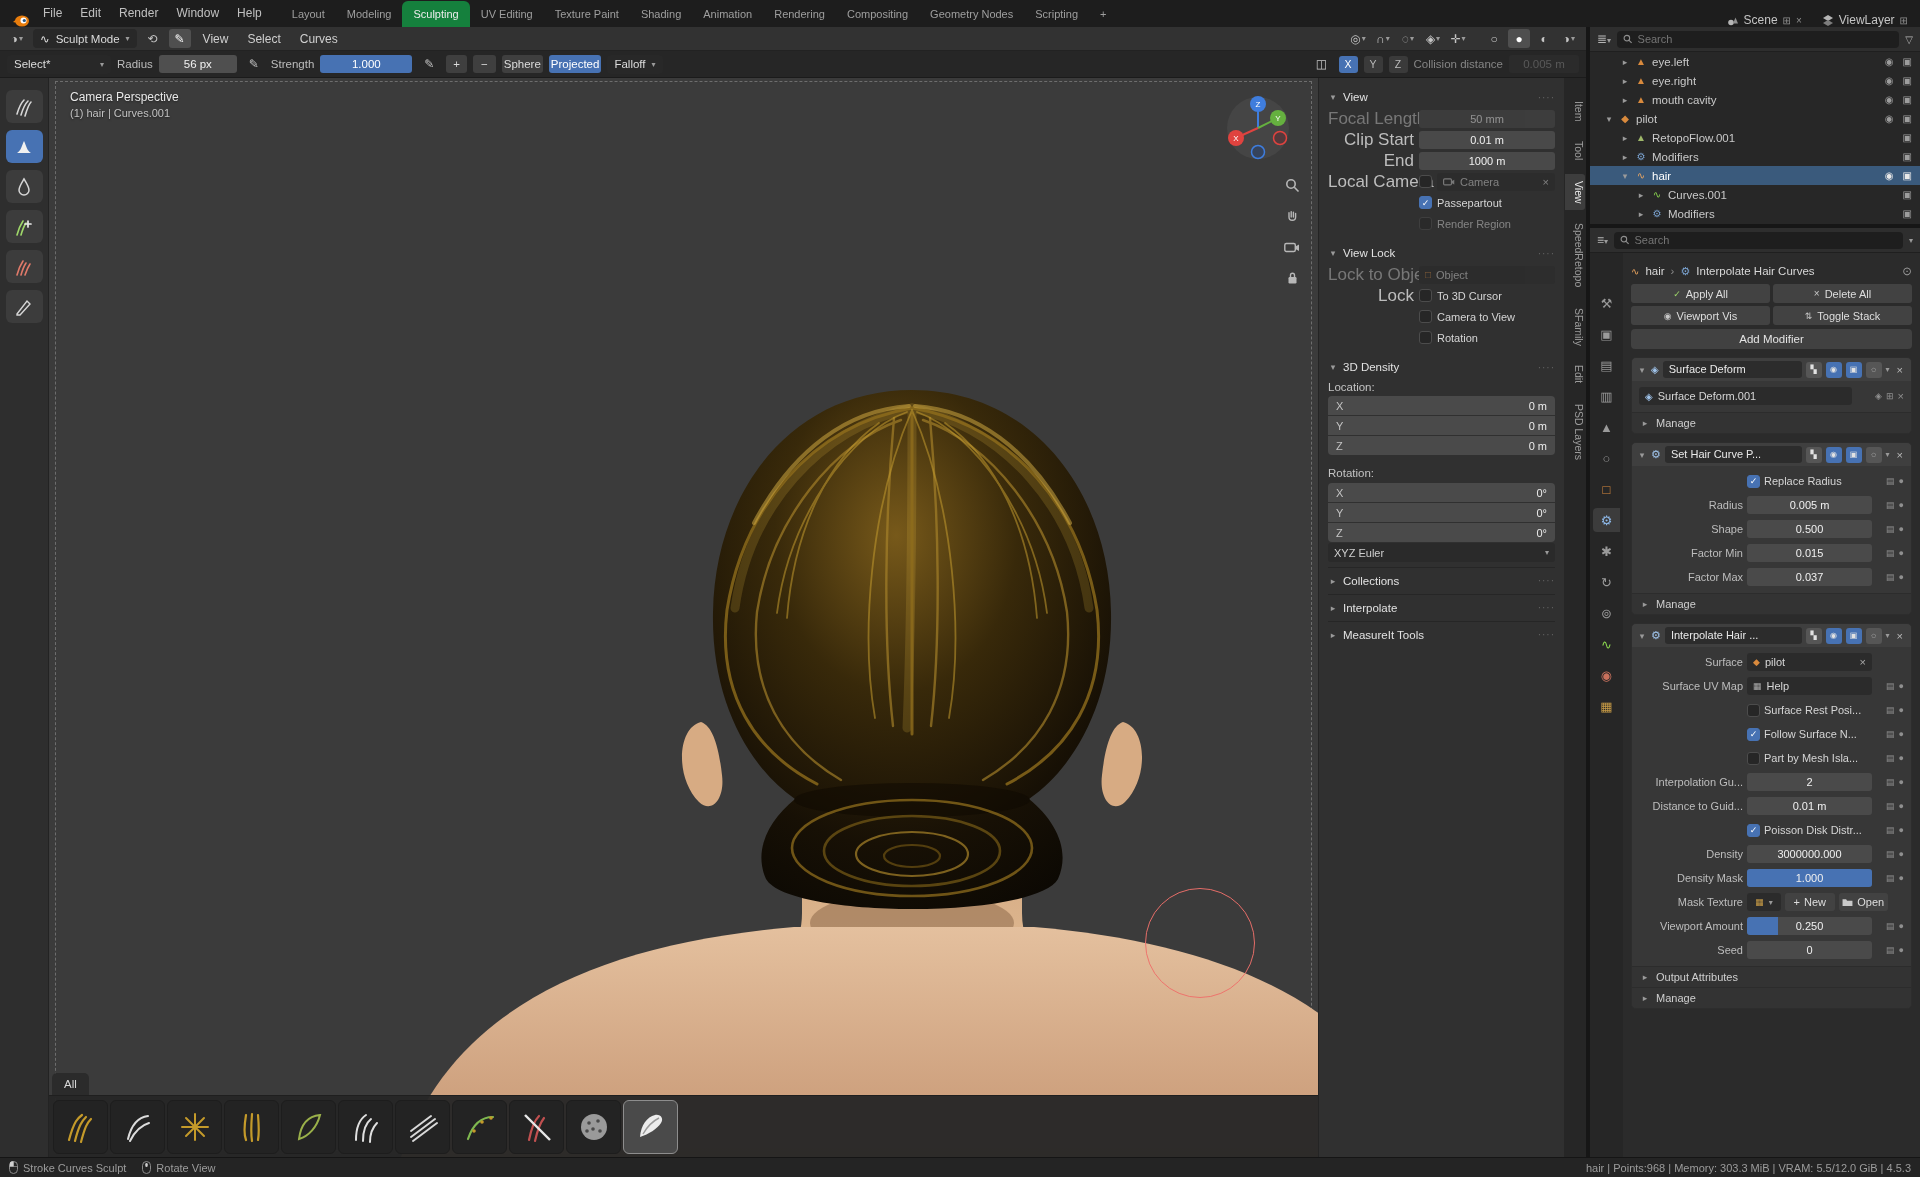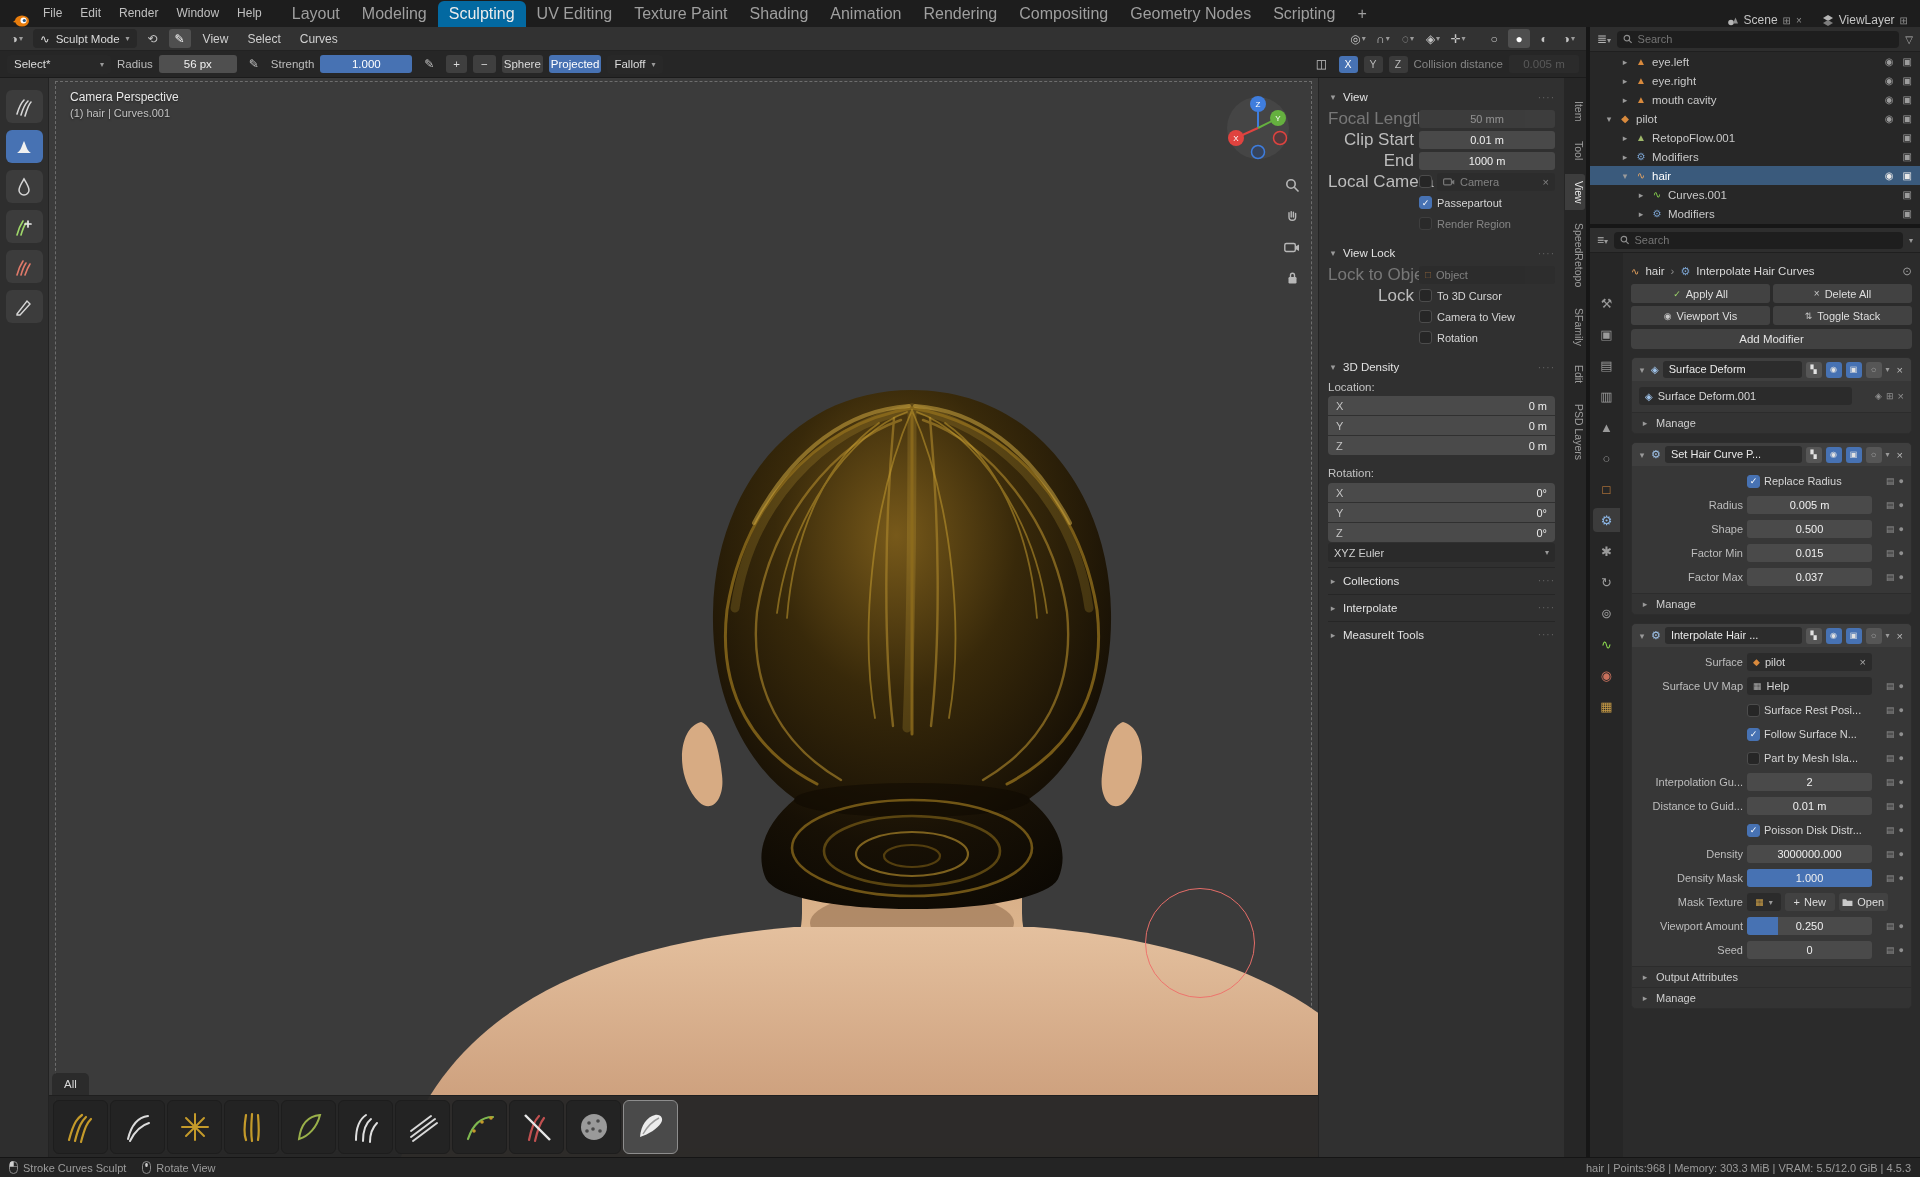--- a/index.html
+++ b/index.html
@@ -5,22 +5,22 @@
   *{box-sizing:border-box;margin:0;padding:0}
   html,body{width:1920px;height:1177px;overflow:hidden}
   body{background:#161616;font-family:"Liberation Sans",sans-serif;font-size:12px;color:#cfcfcf;position:relative}
   svg{display:block}
   input{font-family:"Liberation Sans",sans-serif}
 
   
   #topbar{position:absolute;left:0;top:0;width:1920px;height:27px;background:#1d1d1d;display:flex;align-items:flex-end;padding:0 8px}
   .menu{padding:0 9px;line-height:27px;color:#c0c0c0;font-size:12px;cursor:default}
   .wtabs{display:flex;margin-left:10px;height:27px;align-items:flex-end}
-  .wtab{padding:0 11px;line-height:26px;color:#9f9f9f;font-size:16px;white-space:nowrap}
-  .wtab.active{background:#0369a1;color:#ececec;border-radius:6px 6px 0 0}
+  .wtab{padding:0 11px;line-height:26px;color:#9f9f9f;font-size:11px;white-space:nowrap}
+  .wtab.active{background:#15803d;color:#ececec;border-radius:6px 6px 0 0}
   .tb-right{margin-left:auto;display:flex;align-items:center;gap:5px;padding-right:4px;color:#c5c5c5}
   .mini{color:#8e8e8e;font-size:10px}
 
   
   #vp-header{position:absolute;left:0;top:27px;width:1586px;height:24px;background:#323232;display:flex;align-items:center;gap:5px;padding:0 6px;border-bottom:1px solid #222}
   .dd{background:#282828;border-radius:4px;height:19px;display:flex;align-items:center;gap:6px;padding:0 7px;font-size:11.5px;color:#dcdcdc;white-space:nowrap}
   .dar{font-size:8px;color:#9a9a9a}
   .hmenu{padding:0 7px;color:#cfcfcf}
   .hicon{min-width:22px;height:19px;border-radius:3px;display:flex;align-items:center;justify-content:center;color:#c5c5c5;font-size:12px;gap:1px}
   .hicon.on{background:#4f4f4f;color:#fff}

